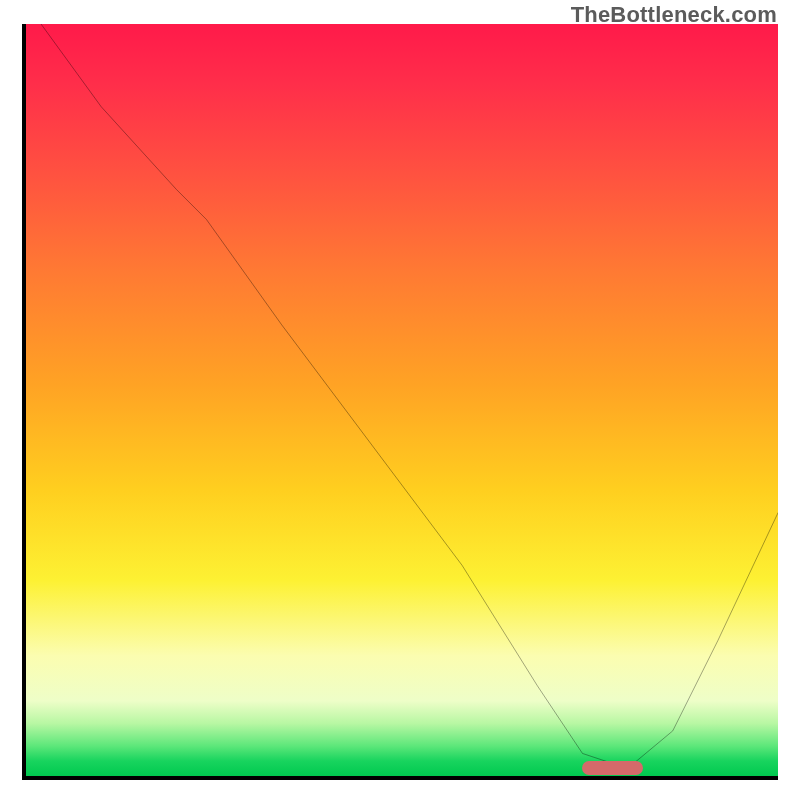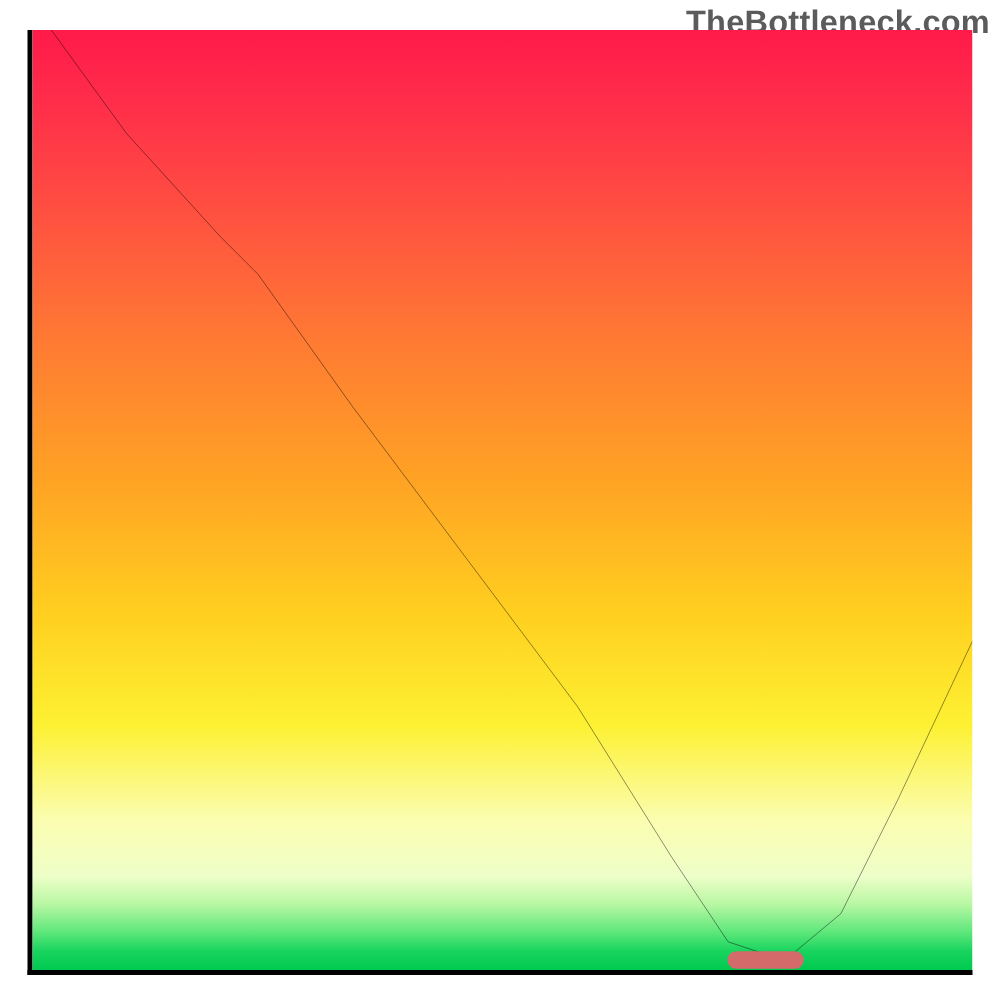--- a/index.html
+++ b/index.html
@@ -11,22 +11,22 @@
     font-family: Arial, Helvetica, sans-serif;
   }
   .container {
     position: relative;
     width: 800px;
     height: 800px;
   }
   .watermark {
     position: absolute;
     top: 2px;
-    right: 8px;
-    font-size: 26px;
+    right: 23px;
+    font-size: 22px;
     font-weight: 600;
     color: #5b5b5b;
     letter-spacing: 0.2px;
   }
   .plot-frame {
     position: absolute;
     left: 22px;
     top: 24px;
     width: 756px;
     height: 756px;

